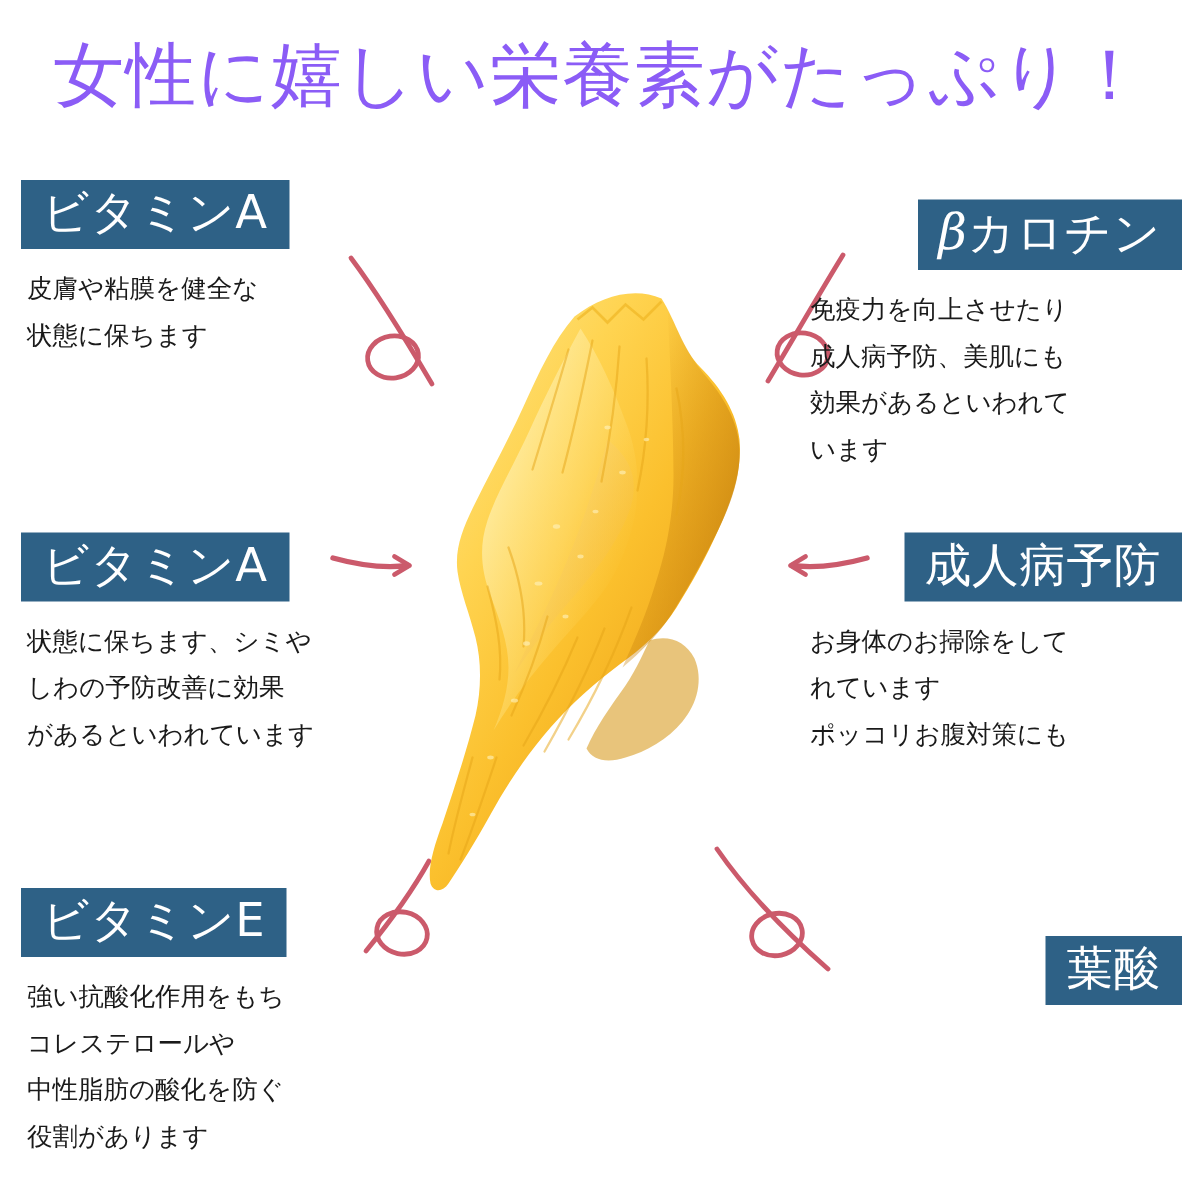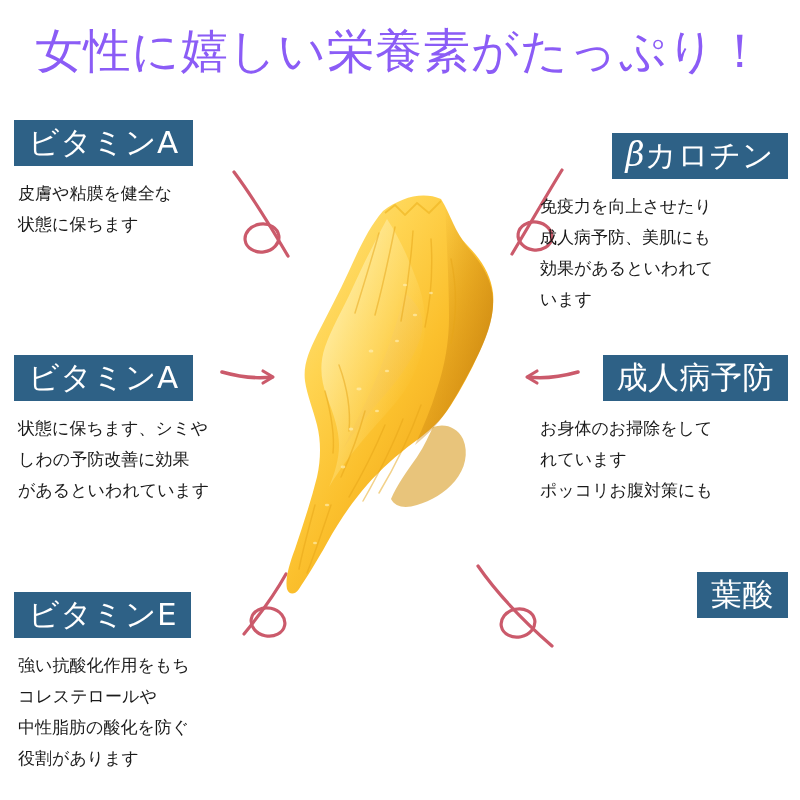--- a/index.html
+++ b/index.html
@@ -281,17 +281,17 @@
 役割があります</div>
   </div>
 
   <div class="block right" style="top:355px;">
     <div class="badge">成人病予防</div>
     <div class="desc">お身体のお掃除をして
 れています
 ポッコリお腹対策にも</div>
   </div>
 
-  <div class="block right" style="top:572px;">
+  <div class="block right" style="top:624px;">
     <div class="badge">葉酸</div>
   </div>
 
 </div>
 
 </body></html>

